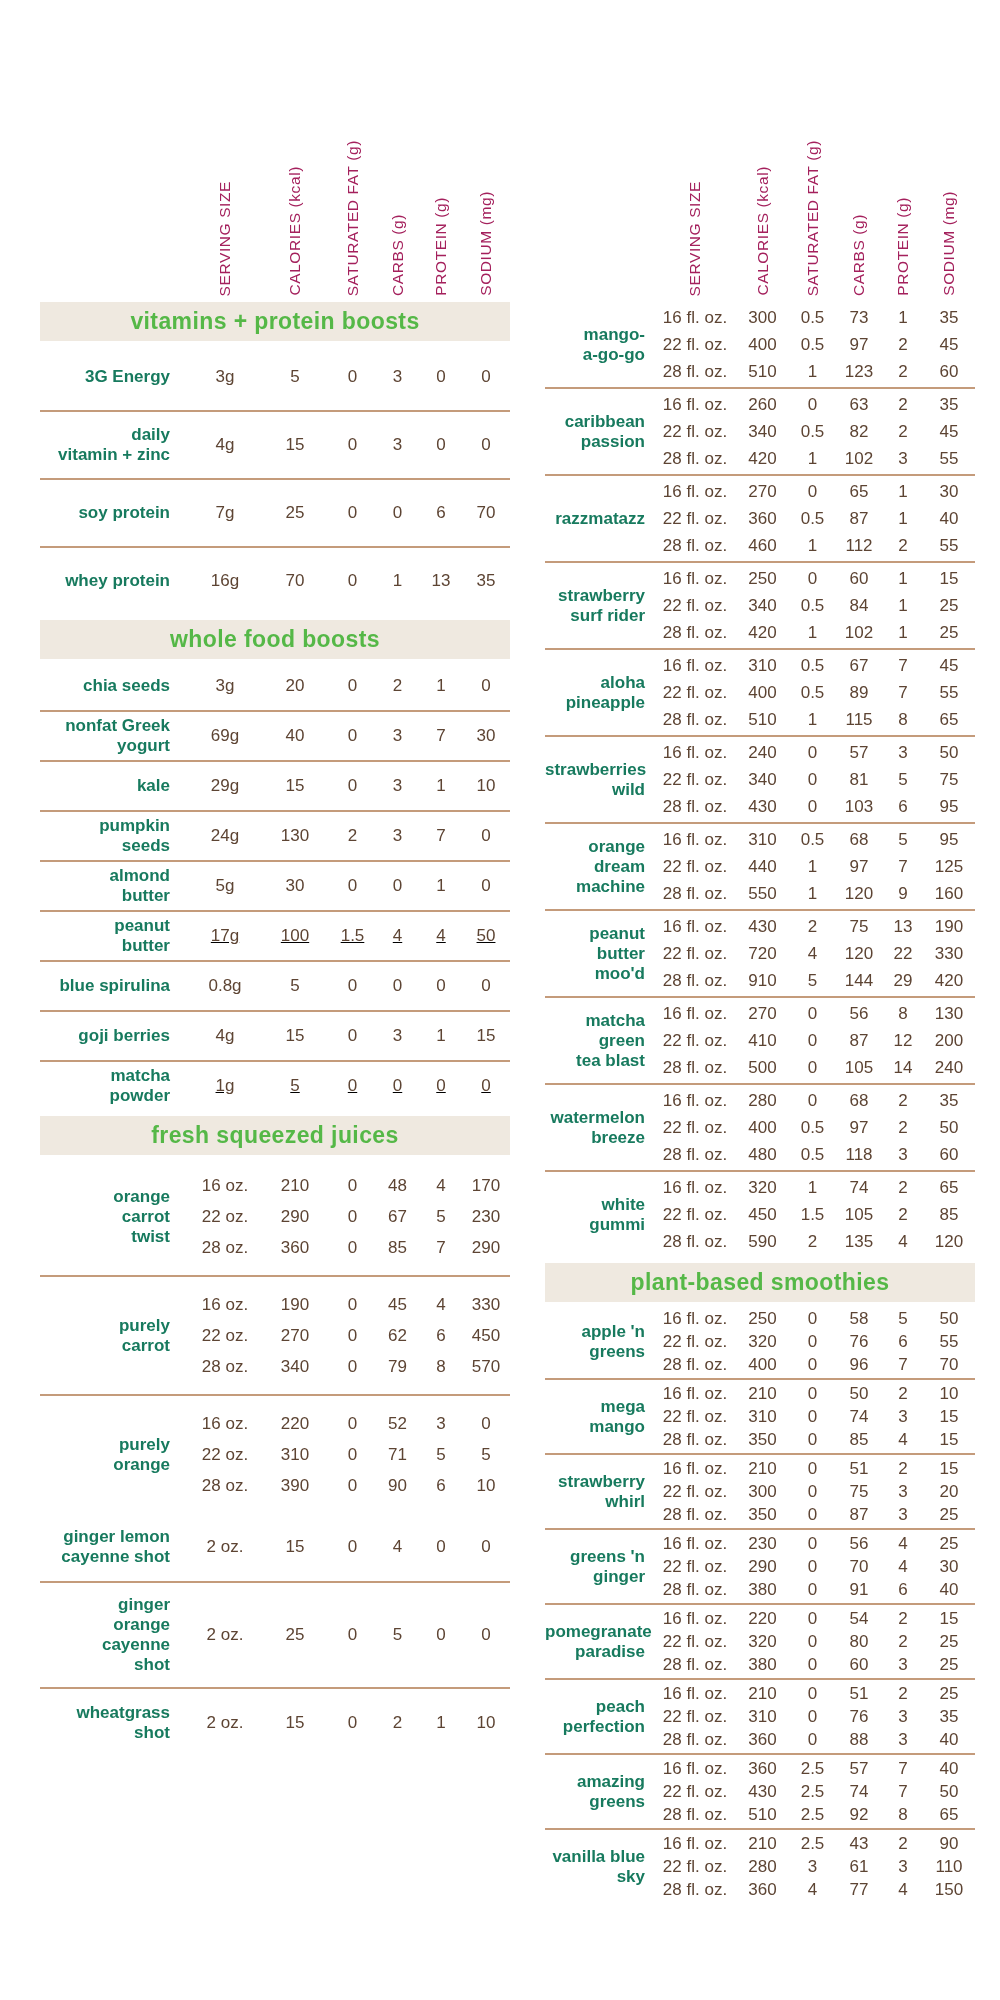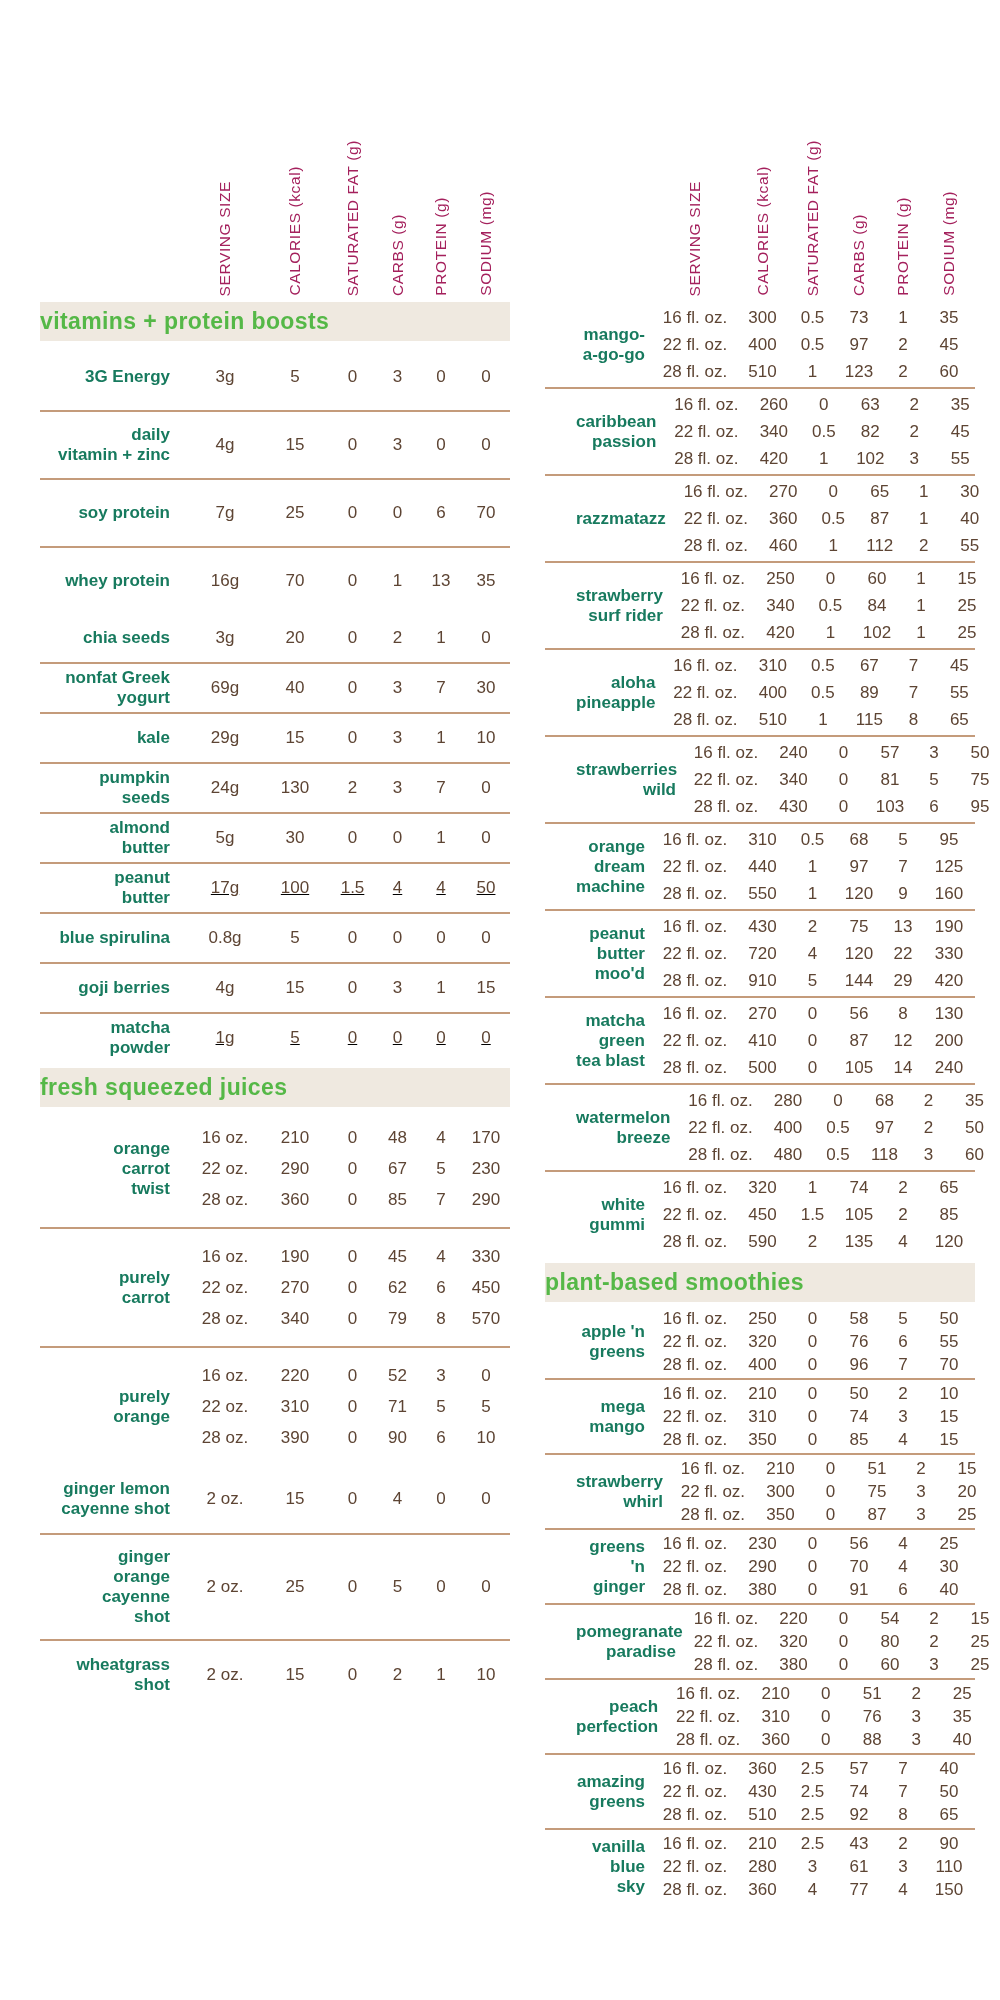--- a/index.html
+++ b/index.html
@@ -9,29 +9,29 @@
   .col-left{left:40px;width:470px;}
   .col-right{left:545px;width:430px;}
 
   
   .hdr-row{display:grid;height:238px;align-items:end;margin-bottom:6px;}
   .hdr-cell{display:flex;justify-content:center;align-items:flex-end;height:100%;}
   .hdr-label{writing-mode:vertical-rl;transform:rotate(180deg);
              font-size:15.5px;letter-spacing:.6px;color:#A4205C;white-space:nowrap;}
 
   
-  .section-bar{background:#EFE9E0;text-align:left;padding:6px 0;margin:6px 0 3px 0;}
+  .section-bar{background:#EFE9E0;text-align:center;padding:6px 0;margin:6px 0 3px 0;}
   .section-title{color:#55B847;font-weight:bold;font-size:23px;letter-spacing:.4px;}
 
   
   .group{display:flex;align-items:center;}
   .gname{box-sizing:border-box;text-align:right;color:#177A5E;font-weight:bold;
          font-size:17px;line-height:20px;white-space:pre-line;}
   .col-left .gname{width:150px;padding-right:20px;}
-  .col-right .gname{width:110px;padding-right:10px;margin-left:31px;}
+  .col-right .gname{width:110px;padding-right:10px;}
   .grows{flex:1;display:flex;flex-direction:column;justify-content:center;}
   .vrow{display:grid;align-items:center;}
   .col-left .vrow{grid-template-columns:70px 70px 45px 45px 42px 48px;}
   .col-right .vrow{grid-template-columns:80px 55px 45px 48px 40px 52px;}
   .vcell{text-align:center;color:#5D4433;font-size:17px;}
 
   .divider{border-top:2px solid #C49B7B;height:0;}
 
   
   .s-boost .vrow{height:56px}   .s-boost .group{padding:5px 0}
@@ -120,20 +120,21 @@
               <div class="vcell">70</div>
               <div class="vcell">0</div>
               <div class="vcell">1</div>
               <div class="vcell">13</div>
               <div class="vcell">35</div>
             </div>
           </div>
         </div>
       </div>
       <div class="s-whole">
+        <div class="section-bar"><span class="section-title">whole food boosts</span></div>
         <div class="group">
           <div class="gname">chia seeds</div>
           <div class="grows">
             <div class="vrow" style="grid-template-columns: 70px 70px 45px 45px 42px 48px;">
               <div class="vcell">3g</div>
               <div class="vcell">20</div>
               <div class="vcell">0</div>
               <div class="vcell">2</div>
               <div class="vcell">1</div>
               <div class="vcell">0</div>

